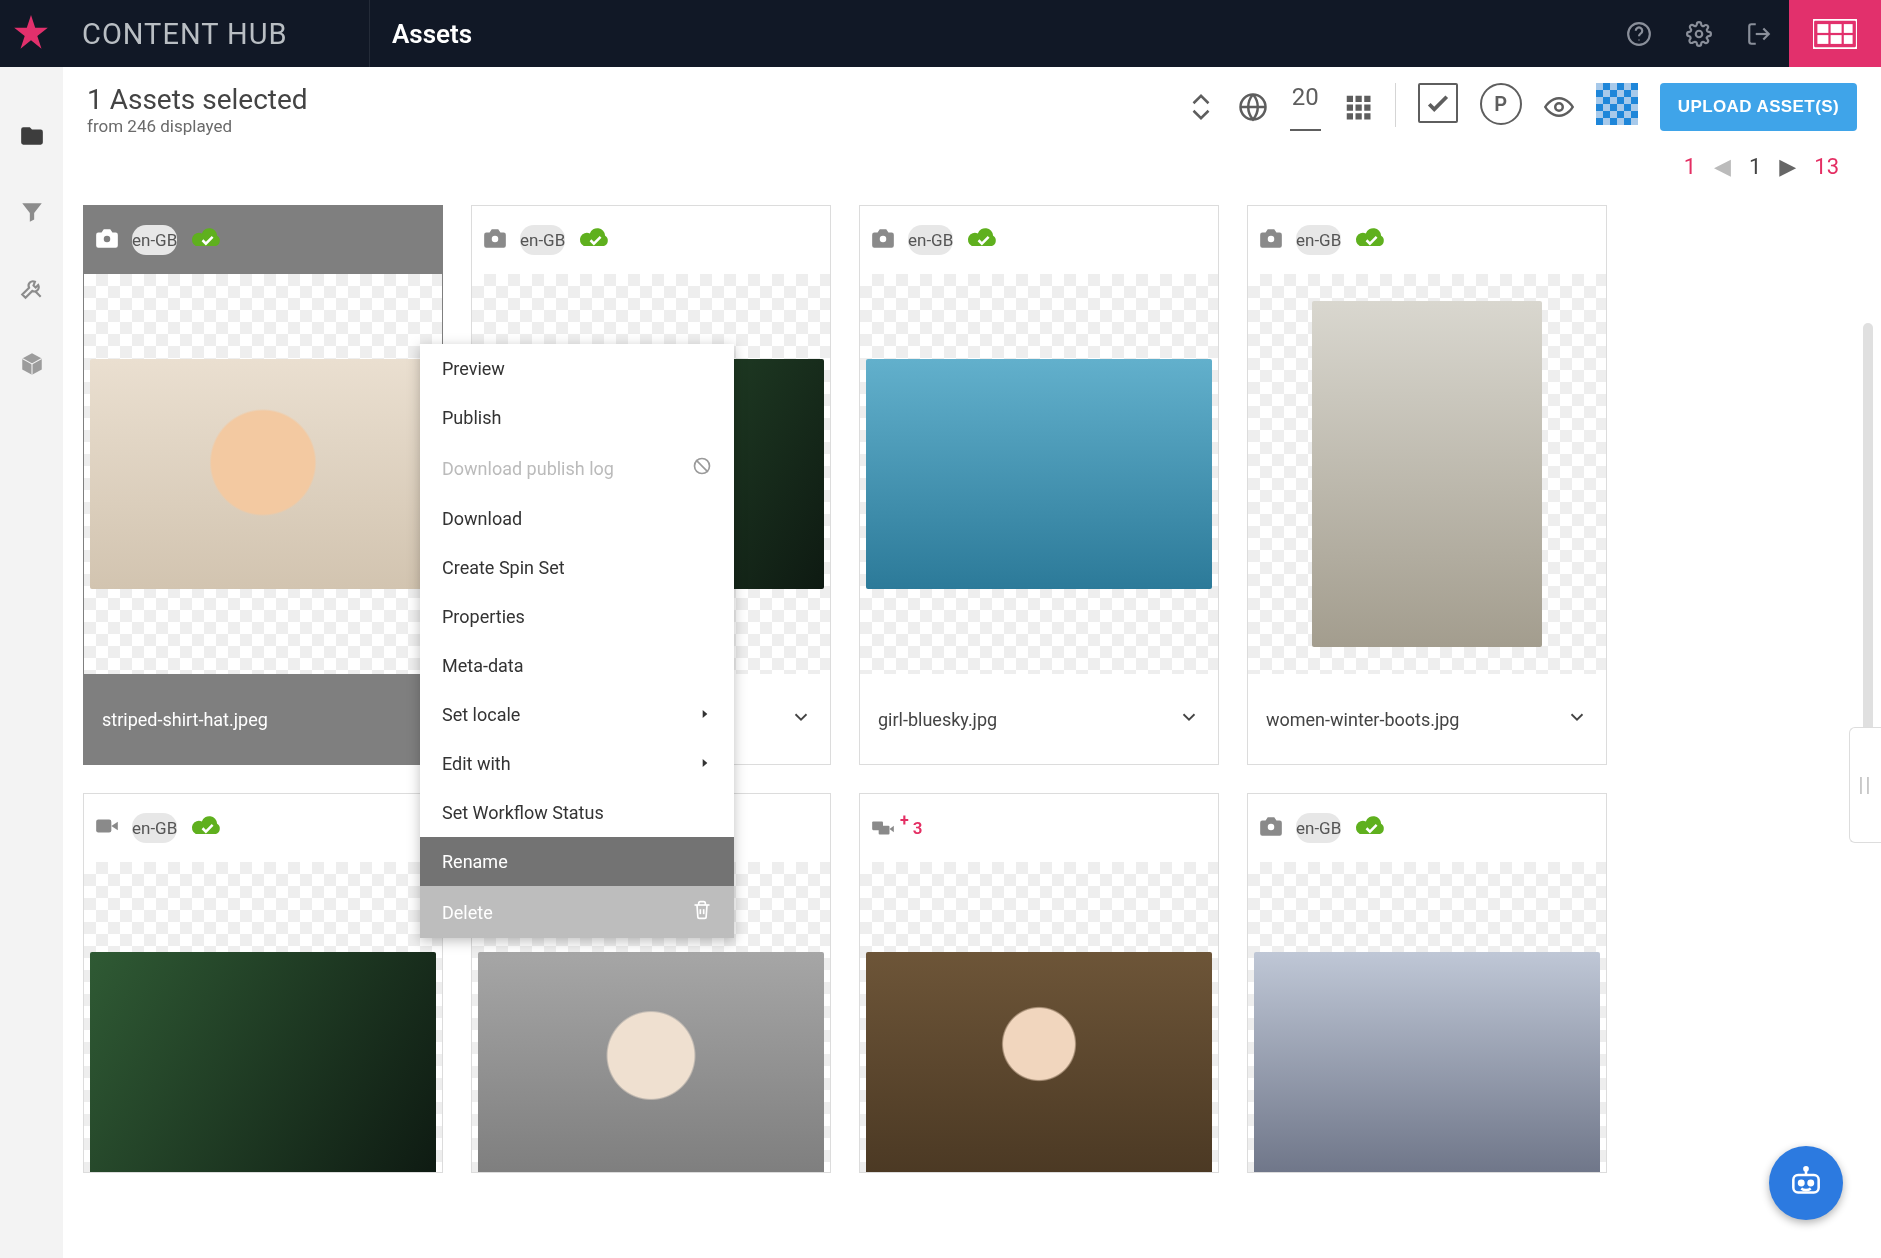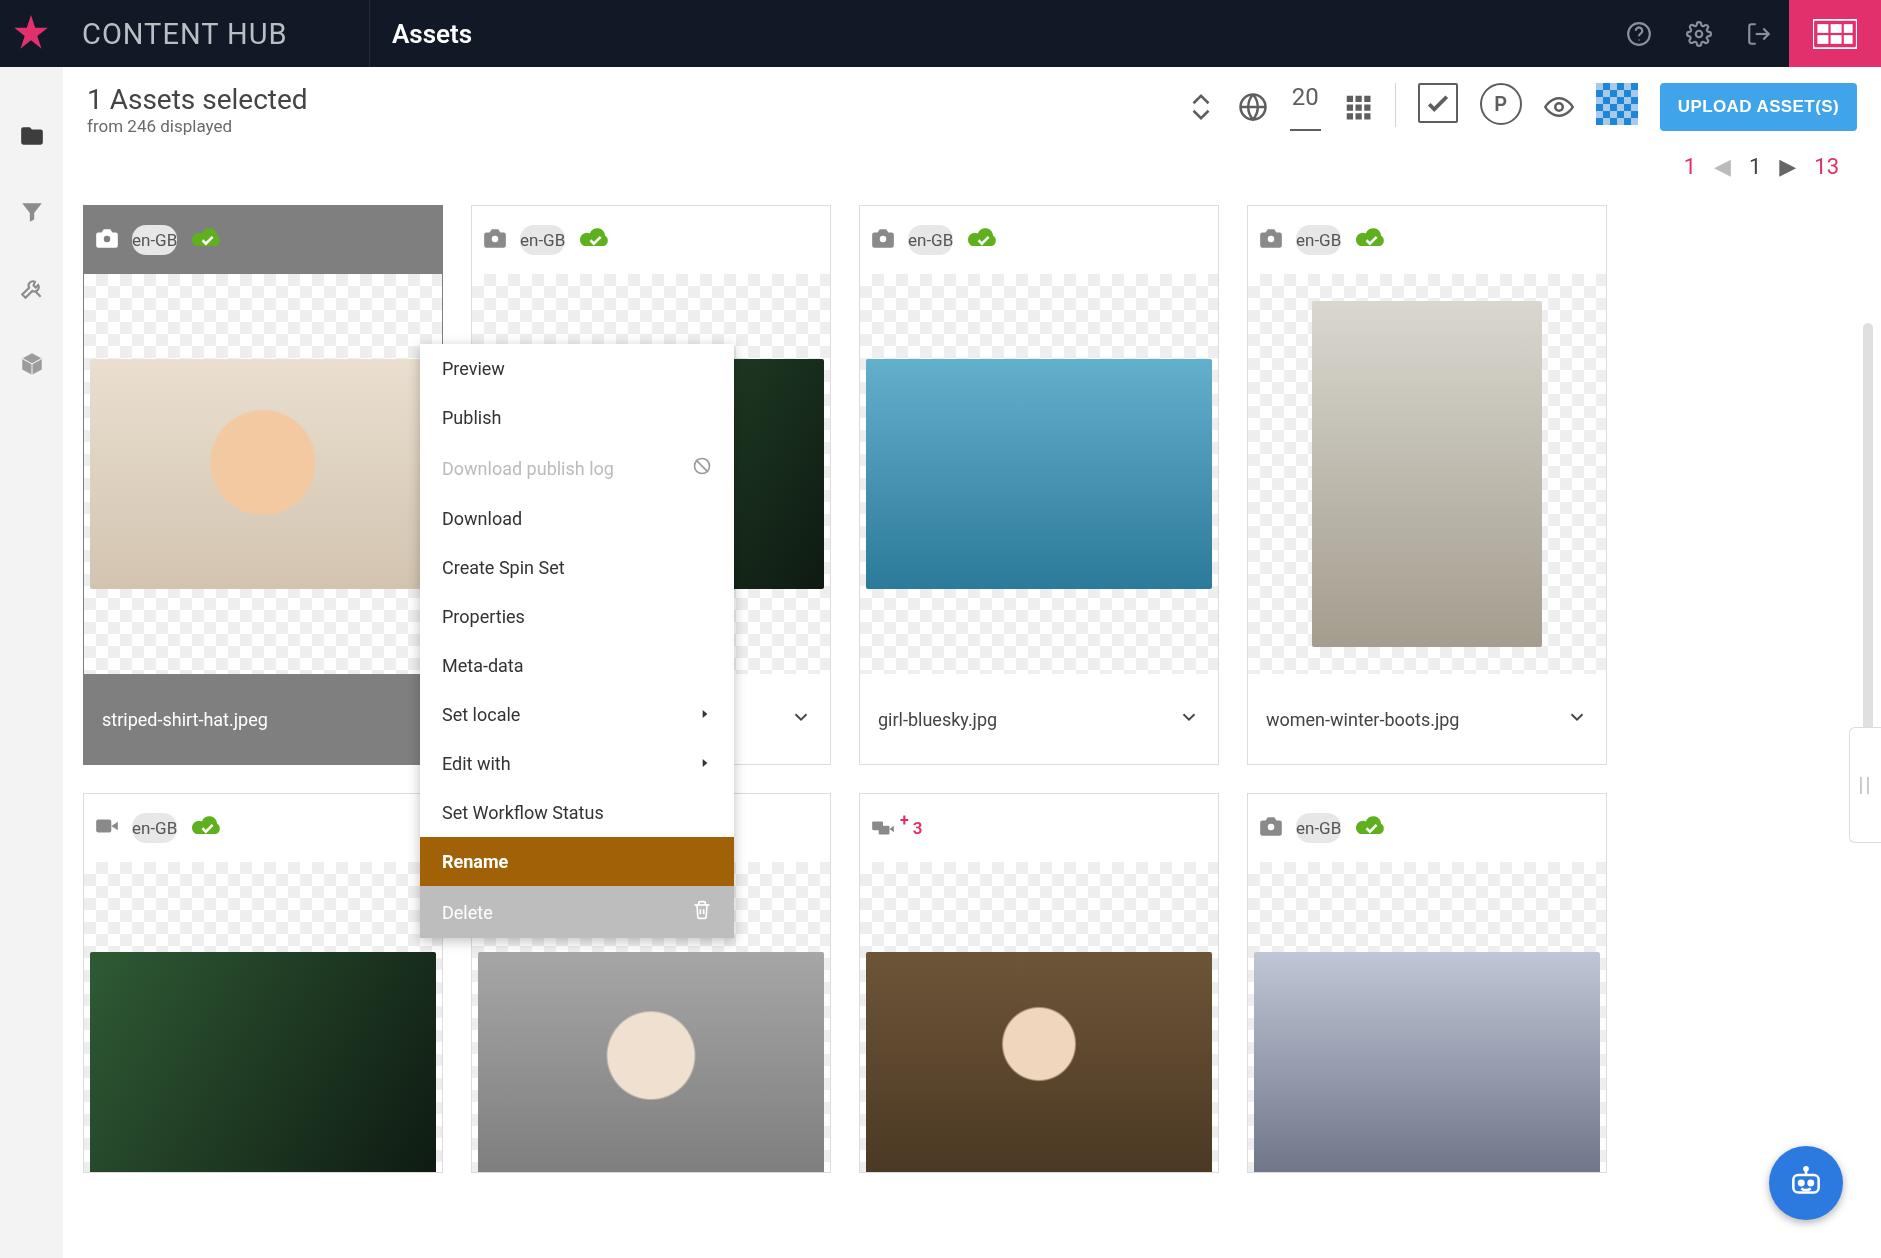--- a/index.html
+++ b/index.html
@@ -292,23 +292,22 @@
   align-items: center;
   justify-content: space-between;
   cursor: pointer;
   text-align: center;
 }
 .menu-item.disabled {
   color: #bbb;
   cursor: default;
 }
 .menu-item.hovered {
-  background: #a16207;
+  background: #737373;
   color: #fff;
-  font-weight: bold;
 }
 .menu-item.delete {
   background: #bdbdbd;
   color: #fff;
 }
 .menu-item .sub-arrow svg { width: 14px; height: 14px; }
 .menu-item .right-icon { color:#9a9a9a; }
 .menu-item.delete .right-icon { color:#fff; }
 
 

